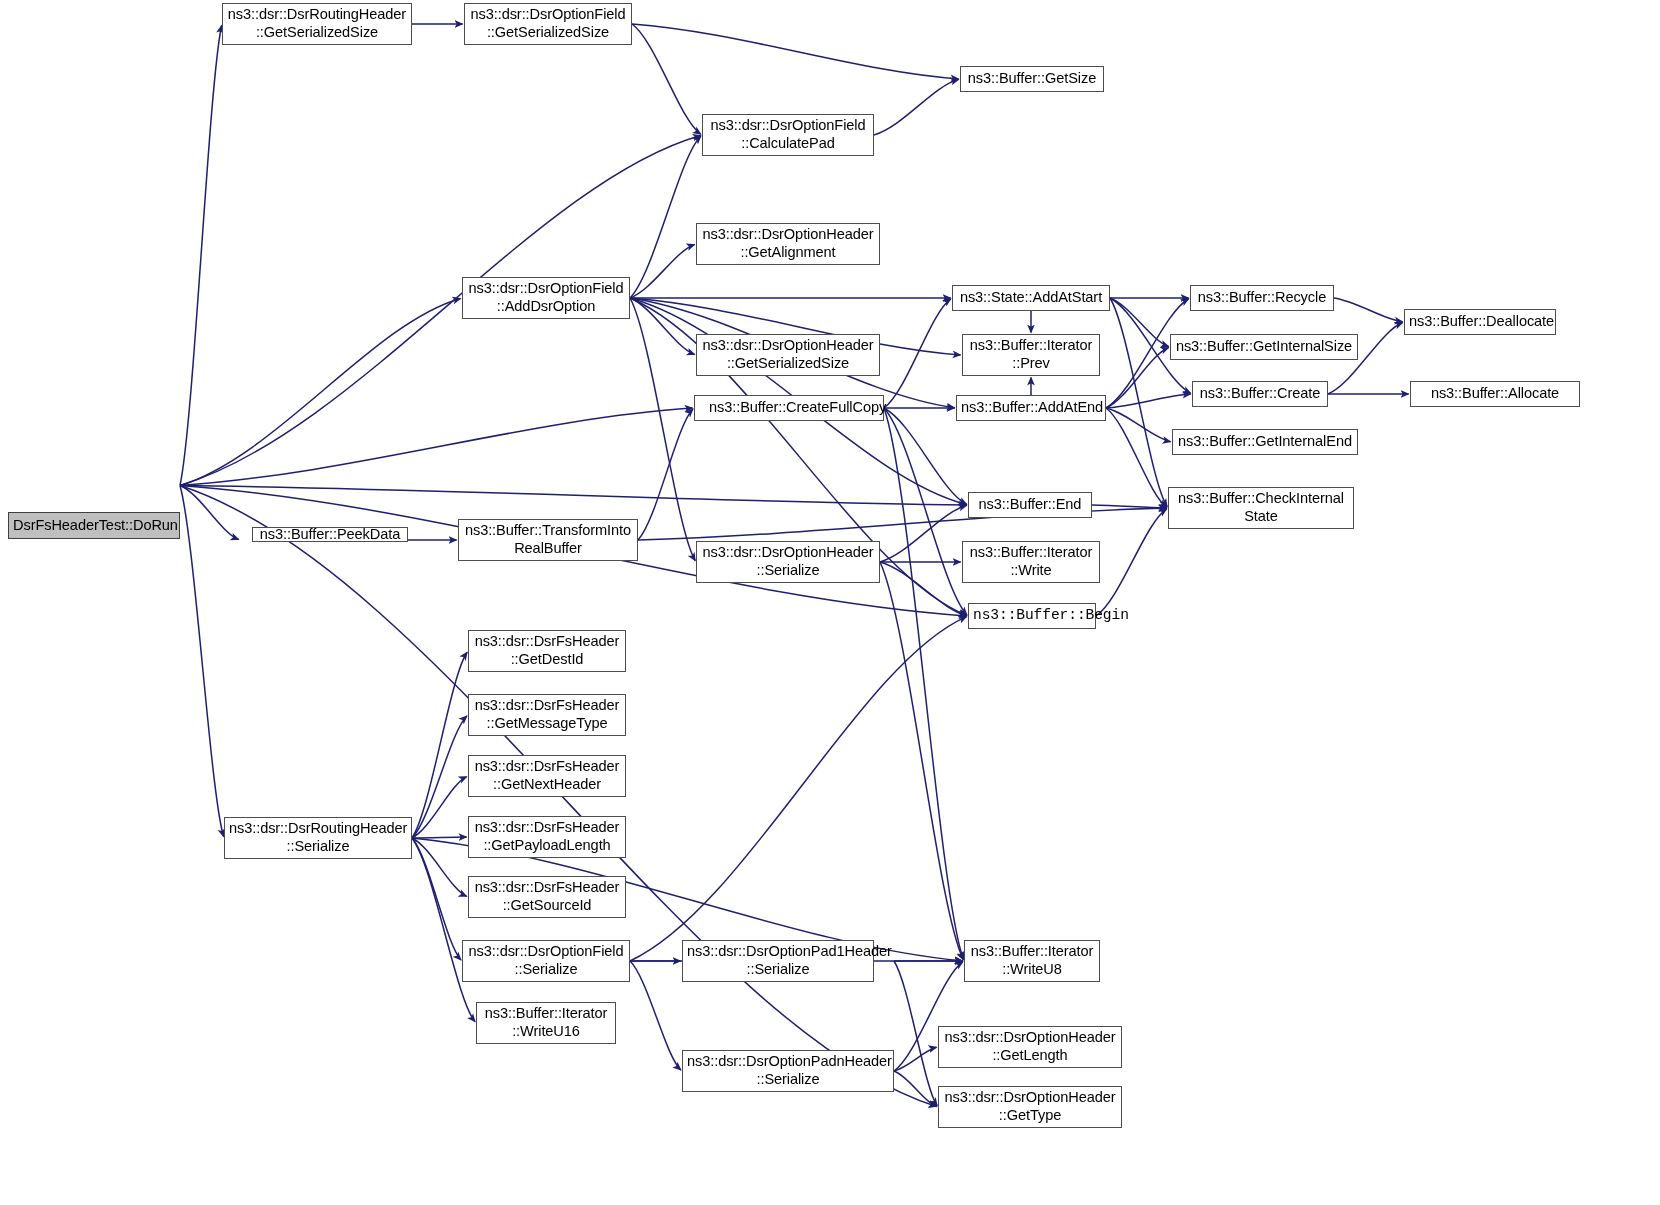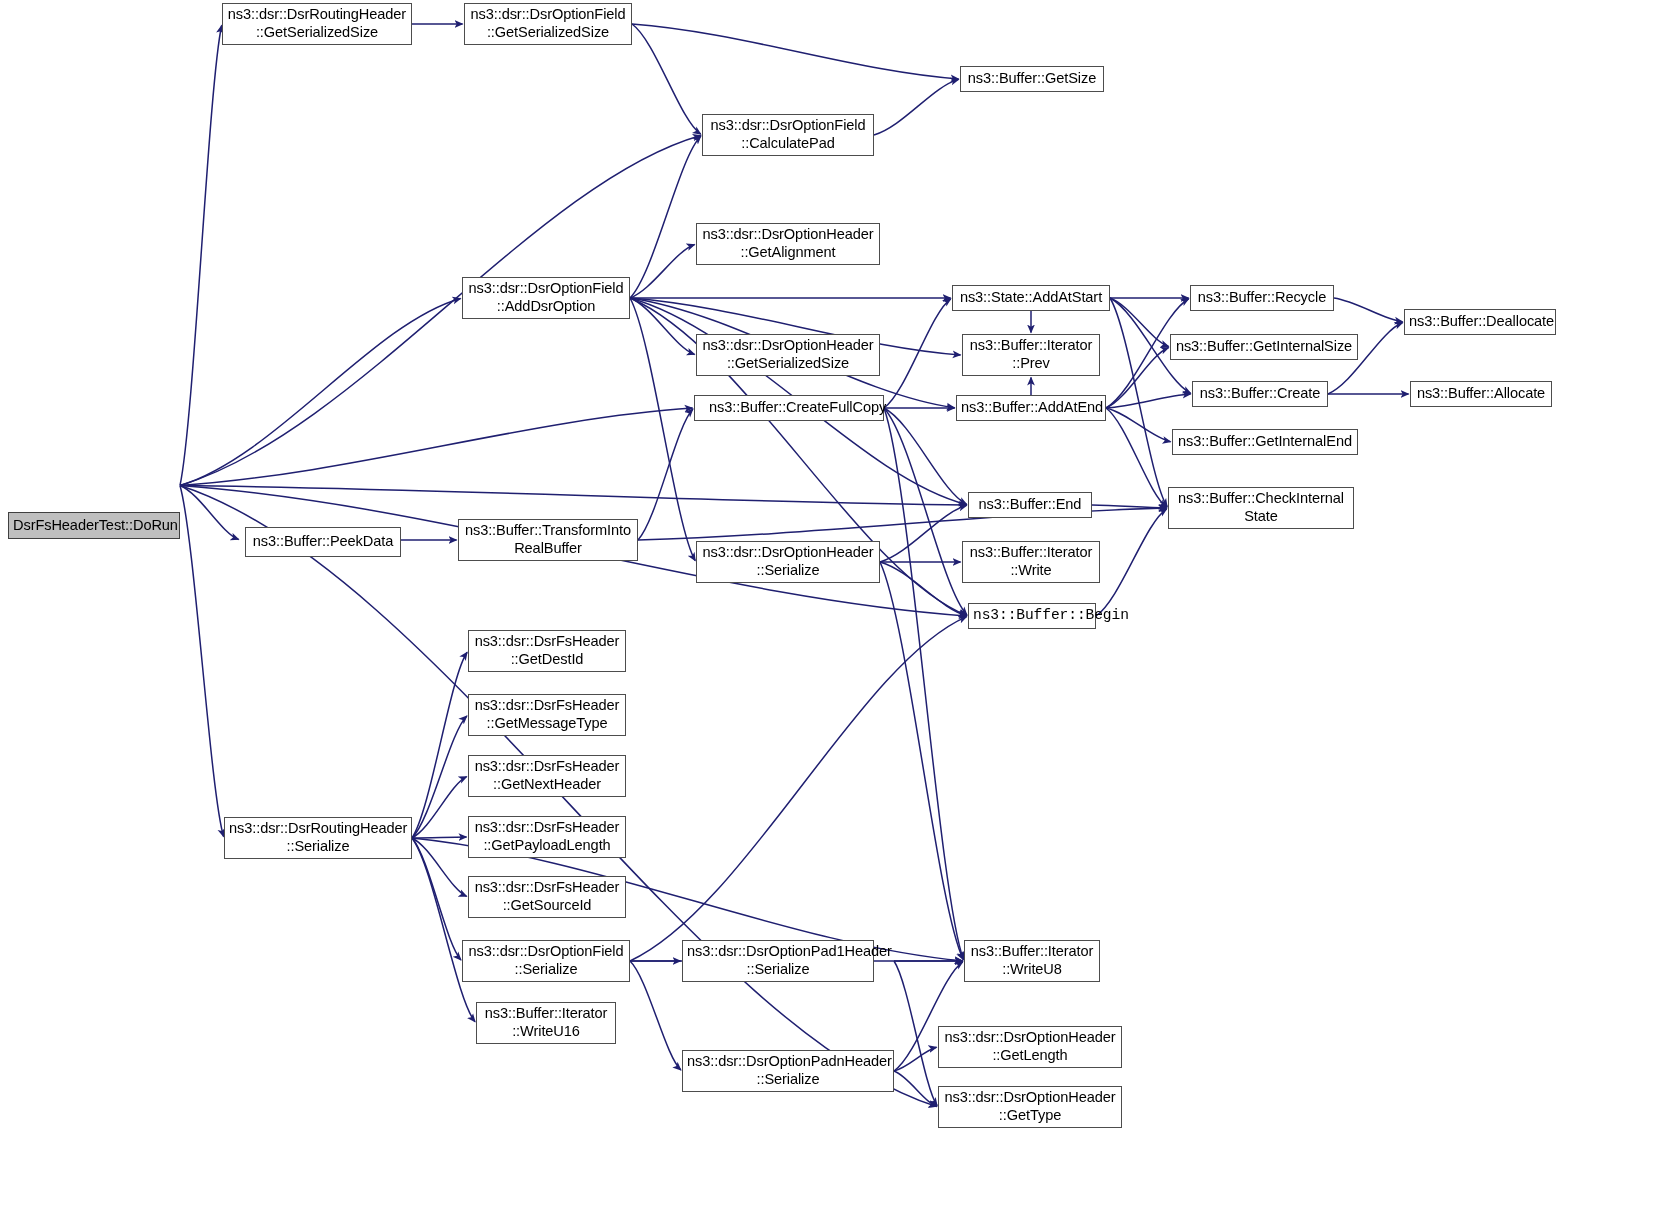--- a/index.html
+++ b/index.html
@@ -147,25 +147,25 @@
       <div class="node" style="left: 694px; top: 395px; width: 190px; height: 26px; padding-left: 14px;"><span class="lbl">ns3::Buffer::CreateFullCopy</span></div>
       <div class="node" style="left: 952px; top: 285px; width: 158px; height: 26px;"><span class="lbl">ns3::State::AddAtStart</span></div>
       <div class="node" style="left: 962px; top: 334px; width: 138px; height: 42px;"><span class="lbl">ns3::Buffer::Iterator
 ::Prev</span></div>
       <div class="node" style="left: 956px; top: 395px; width: 150px; height: 26px;"><span class="lbl">ns3::Buffer::AddAtEnd</span></div>
       <div class="node" style="left: 1190px; top: 285px; width: 144px; height: 26px;"><span class="lbl">ns3::Buffer::Recycle</span></div>
       <div class="node" style="left: 1170px; top: 334px; width: 188px; height: 26px;"><span class="lbl">ns3::Buffer::GetInternalSize</span></div>
       <div class="node" style="left: 1192px; top: 381px; width: 136px; height: 26px;"><span class="lbl">ns3::Buffer::Create</span></div>
       <div class="node" style="left: 1172px; top: 429px; width: 186px; height: 26px;"><span class="lbl">ns3::Buffer::GetInternalEnd</span></div>
       <div class="node" style="left: 1404px; top: 309px; width: 152px; height: 26px;"><span class="lbl">ns3::Buffer::Deallocate</span></div>
-      <div class="node" style="left: 1410px; top: 381px; width: 142px; height: 26px;"><span class="lbl">ns3::Buffer::Allocate</span></div>
+      <div class="node" style="left: 1410px; top: 381px; width: 170px; height: 26px;"><span class="lbl">ns3::Buffer::Allocate</span></div>
       <div class="node" style="left: 1168px; top: 487px; width: 186px; height: 42px;"><span class="lbl">ns3::Buffer::CheckInternal
 State</span></div>
       <div class="node" style="left: 968px; top: 492px; width: 124px; height: 26px;"><span class="lbl">ns3::Buffer::End</span></div>
-      <div class="node" style="left: 245px; top: 527px; width: 156px; height: 30px;"><span class="lbl">ns3::Buffer::PeekData</span></div>
+      <div class="node" style="left: 252px; top: 527px; width: 156px; height: 15px;"><span class="lbl">ns3::Buffer::PeekData</span></div>
       <div class="node" style="left: 458px; top: 519px; width: 180px; height: 42px;"><span class="lbl">ns3::Buffer::TransformInto
 RealBuffer</span></div>
       <div class="node" style="left: 696px; top: 541px; width: 184px; height: 42px;"><span class="lbl">ns3::dsr::DsrOptionHeader
 ::Serialize</span></div>
       <div class="node" style="left: 962px; top: 541px; width: 138px; height: 42px;"><span class="lbl">ns3::Buffer::Iterator
 ::Write</span></div>
       <div class="node" style="left: 968px; top: 603px; width: 128px; height: 26px; font-family: Liberation Mono, monospace;"><span class="lbl">ns3::Buffer::Begin</span></div>
       <div class="node" style="left: 468px; top: 630px; width: 158px; height: 42px;"><span class="lbl">ns3::dsr::DsrFsHeader
 ::GetDestId</span></div>
       <div class="node" style="left: 468px; top: 694px; width: 158px; height: 42px;"><span class="lbl">ns3::dsr::DsrFsHeader

